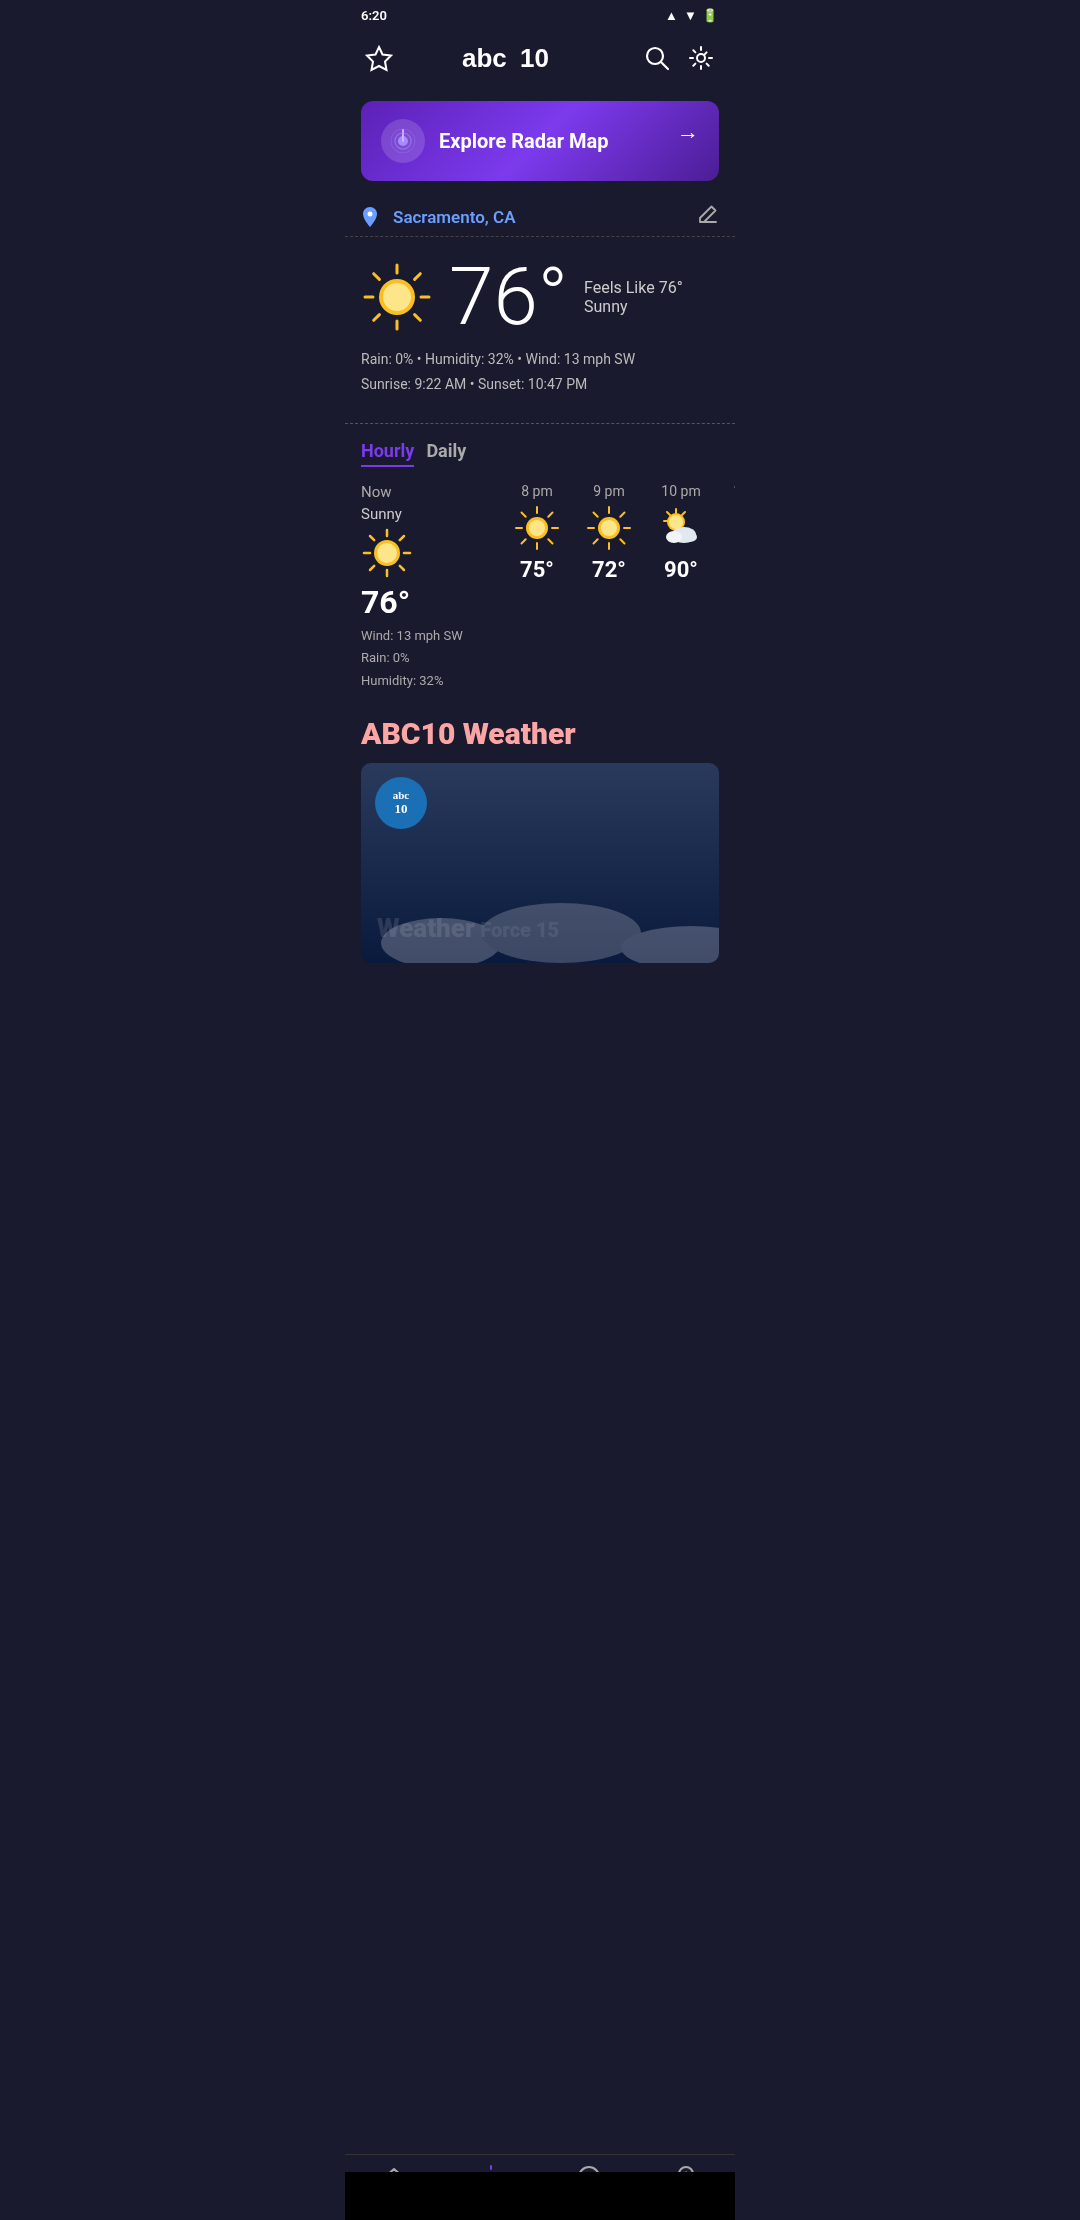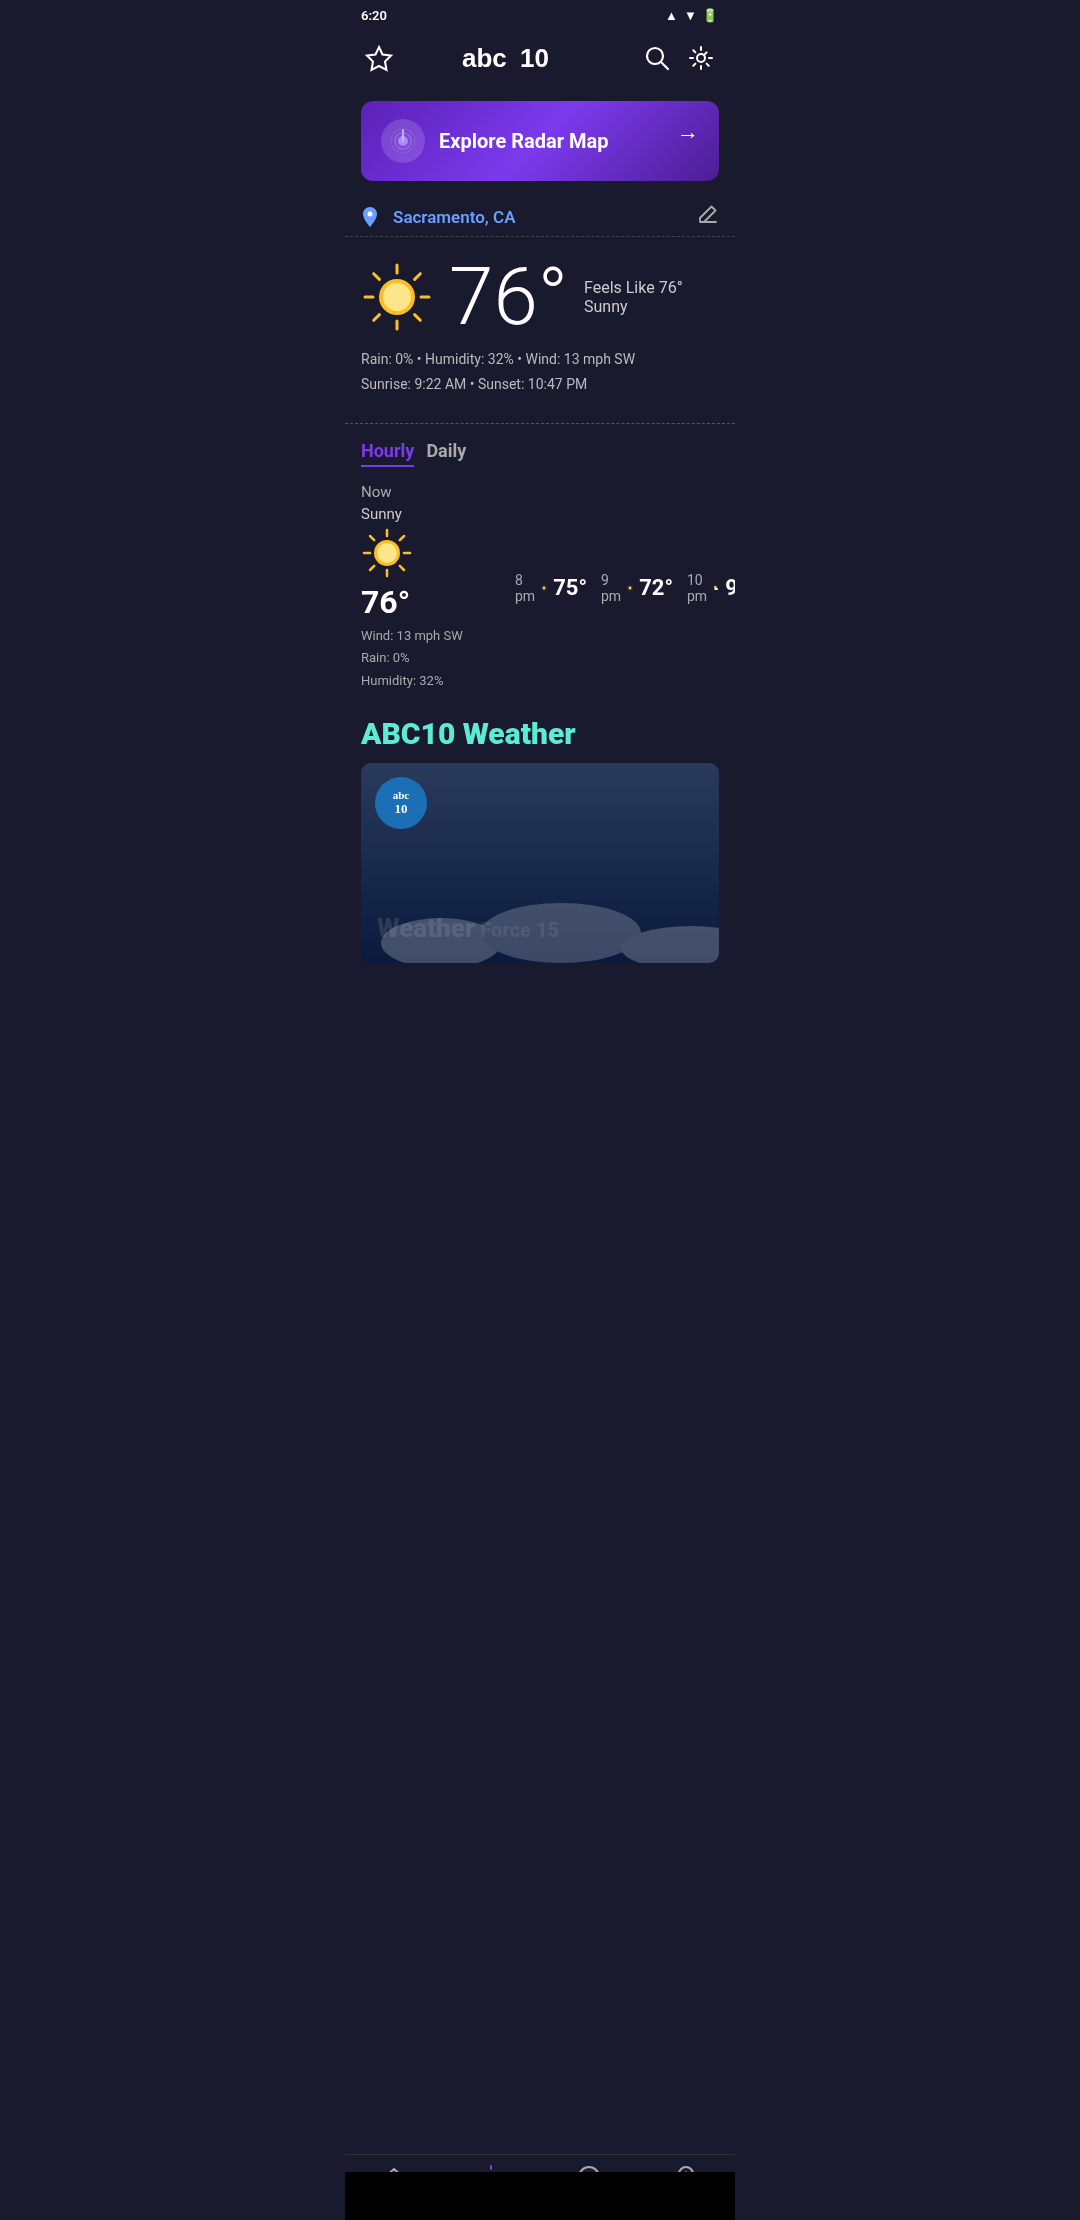--- a/index.html
+++ b/index.html
@@ -139,53 +139,54 @@
       font-weight: 700;
       cursor: pointer;
       padding-bottom: 4px;
     }
     .tab.active { color: #7c3aed; border-bottom: 2px solid #7c3aed; }
     .tab.inactive { color: #aaa; }
 
     
     .hourly-scroll {
       display: flex;
-      gap: 14px;
+      gap: 0;
       padding: 0 16px;
       overflow-x: auto;
       scrollbar-width: none;
     }
     .hourly-scroll::-webkit-scrollbar { display: none; }
 
     .now-card {
       display: flex;
       flex-direction: column;
       gap: 4px;
       min-width: 140px;
       padding-right: 20px;
     }
     .now-label { font-size: 15px; color: #aaa; }
     .now-condition { font-size: 15px; color: #ccc; }
     .now-temp { font-size: 32px; font-weight: 700; color: #fff; }
     .now-details { font-size: 13px; color: #aaa; line-height: 1.7; }
 
     .hour-card {
       display: flex;
+      flex-direction: column;
       align-items: center;
       gap: 6px;
       min-width: 72px;
     }
     .hour-label { font-size: 14px; color: #aaa; }
     .hour-temp { font-size: 22px; font-weight: 700; color: #fff; }
 
     
     .section-title {
       font-size: 30px;
       font-weight: 900;
-      color: #5eead4;
+      color: #fca5a5;
       padding: 24px 16px 12px;
     }
 
     
     .video-thumb {
       background: linear-gradient(180deg, #2a3a5c 0%, #1a2a4c 50%, #0a1a3c 100%);
       margin: 0 16px;
       border-radius: 10px;
       height: 200px;
       position: relative;

